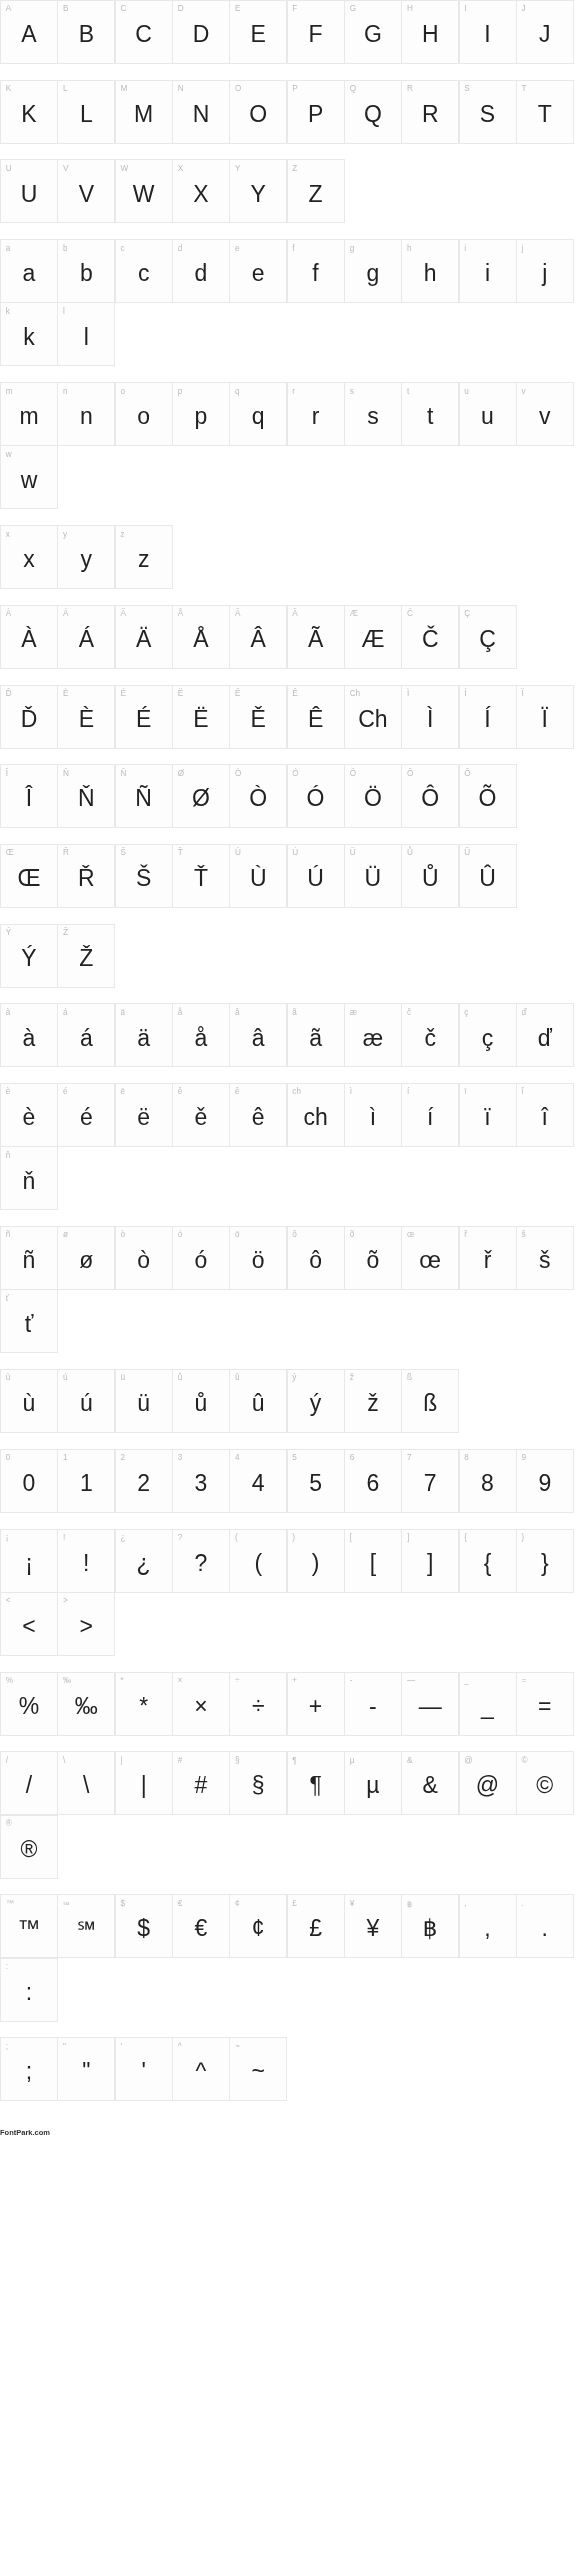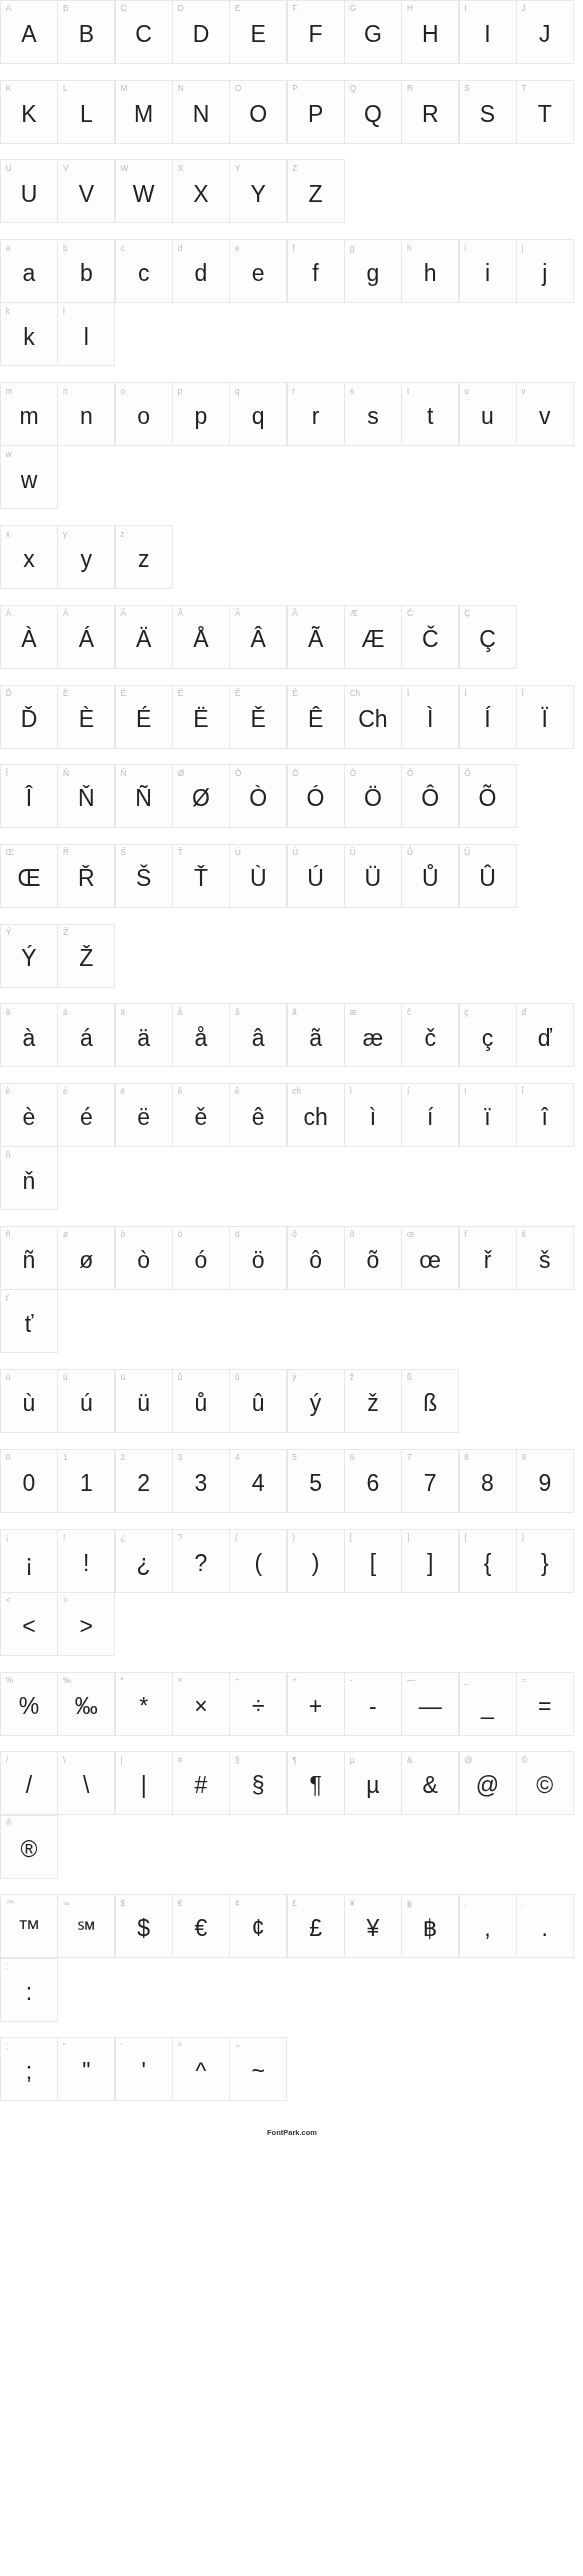--- a/index.html
+++ b/index.html
@@ -46,21 +46,20 @@
       font-size: 23px;
       color: #222222;
       flex: 1;
       display: flex;
       align-items: center;
       justify-content: center;
       padding-bottom: 9.6px;
       font-family: Helvetica, Arial, sans-serif;
     }
     .footer {
-      text-align: center;
       font-size: 7.5px;
       font-weight: bold;
       color: #333333;
       padding: 11px 0 5.5px 0;
     }
   </style>
 </head>
 <body>
 
 <div class="char-map" id="char-map">

